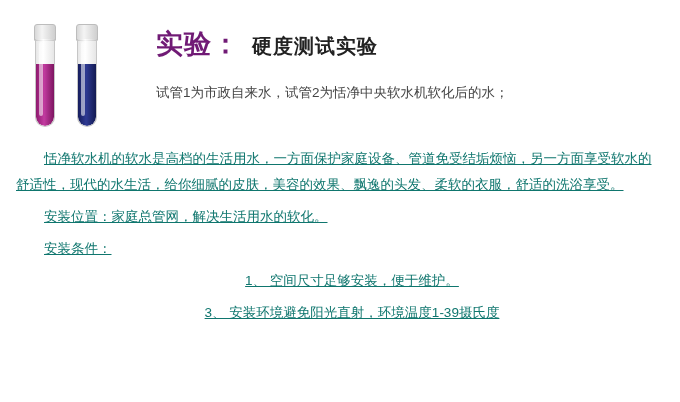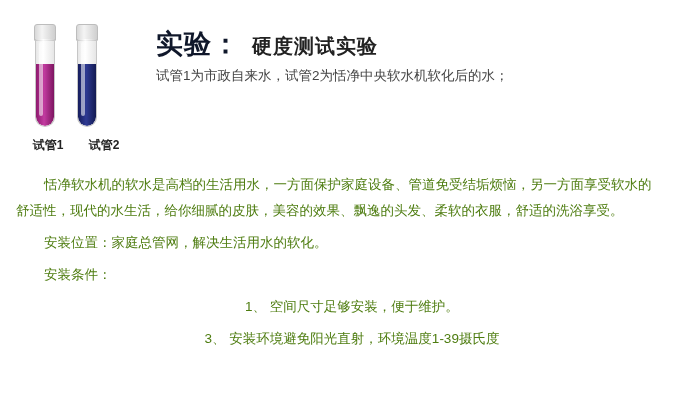--- a/index.html
+++ b/index.html
@@ -105,45 +105,47 @@
     flex: 1 1 auto;
   }
   .title-line {
     display: flex;
     align-items: baseline;
     white-space: nowrap;
   }
   .title-main {
     font-size: 27px;
     font-weight: bold;
-    color: #0f172a;
+    color: #701a75;
     letter-spacing: 1px;
   }
   .title-sub {
     font-size: 20px;
     font-weight: bold;
     color: #222222;
     margin-left: 12px;
     letter-spacing: 1px;
   }
   .subtitle {
+    margin-top: 17px;
     font-size: 13.5px;
     line-height: 28px;
     color: #444444;
   }
   .subtitle div {
     white-space: nowrap;
   }
 
   
   .content {
     padding: 18px 20px 0 16px;
     font-size: 13.5px;
     line-height: 26px;
-    color: #4d7c0f;
+    color: #0f766e;
+    text-decoration: underline;
   }
   .content p {
     margin: 0 0 6px 0;
   }
   .para-indent {
     text-indent: 28px;
   }
   .para-indent2 {
     padding-left: 28px;
   }
@@ -169,24 +171,20 @@
           <div class="shine"></div>
         </div>
         <div class="tube">
           <div class="cap"></div>
           <div class="body">
             <div class="liquid" style="background: linear-gradient(to right, #161d5c, #2e3a93 45%, #131a52);"></div>
           </div>
           <div class="shine"></div>
         </div>
       </div>
-      <div class="tube-labels">
-        <span>试管1</span>
-        <span>试管2</span>
-      </div>
     </div>
 
     <div class="header-text">
       <div class="title-line">
         <span class="title-main">实验：</span>
         <span class="title-sub">硬度测试实验</span>
       </div>
       <div class="subtitle">
         <div>试管1为市政自来水，试管2为恬净中央软水机软化后的水；</div>
       </div>

